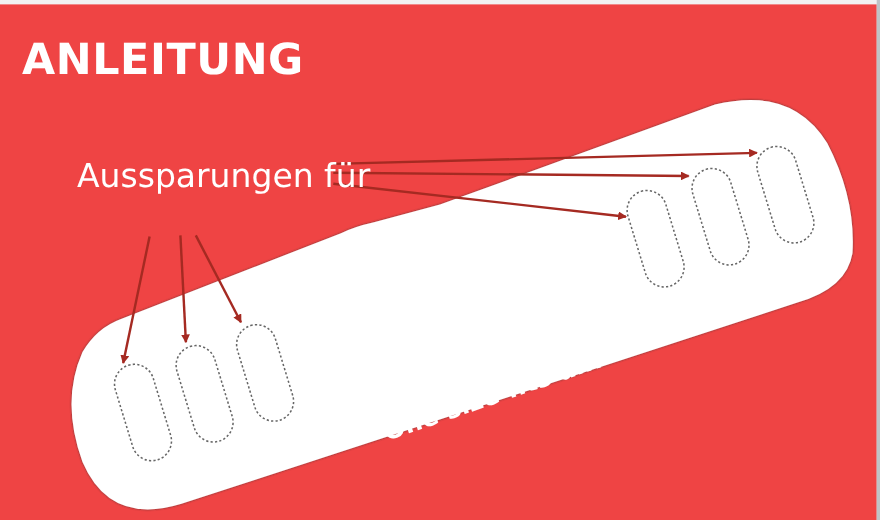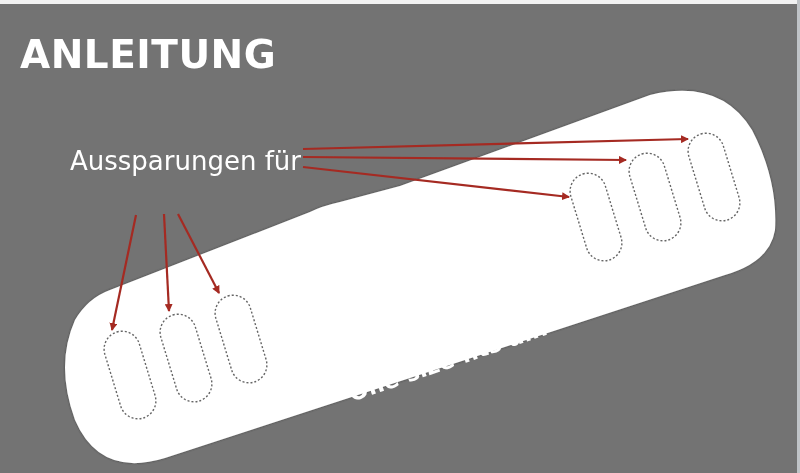--- a/index.html
+++ b/index.html
@@ -4,32 +4,32 @@
   <style>
     html, body { margin: 0; padding: 0; }
     body {
       width: 800px; height: 473px; overflow: hidden;
       background: #f2f2f2;
       font-family: "DejaVu Sans", "Liberation Sans", sans-serif;
       position: relative;
     }
     .slide {
       position: absolute; left: 0; top: 4px; width: 797px; height: 469px;
-      background: #737373;
+      background: #ef4444;
       overflow: hidden;
     }
     .edge { position: absolute; right: 0; top: 0; width: 3px; height: 473px; background: #bfc3c7; }
     .title {
       position: absolute; left: 20px; top: 28px;
       color: #ffffff; font-weight: bold; font-size: 39px; letter-spacing: 0.5px;
       margin: 0;
     }
     .label {
       position: absolute; left: 70px; top: 140px;
-      color: #ffffff; font-size: 26px; line-height: 34px;
+      color: #ffffff; font-size: 30px; line-height: 34px;
       font-family: "DejaVu Sans", sans-serif; font-weight: normal;
     }
     .tagline {
       position: absolute; left: 345px; top: 378px;
       color: #ffffff; font-weight: bold; font-size: 23px;
       transform: rotate(-19deg); transform-origin: left top;
       white-space: nowrap;
     }
     svg.art { position: absolute; left: 0; top: 0; }
   </style>

